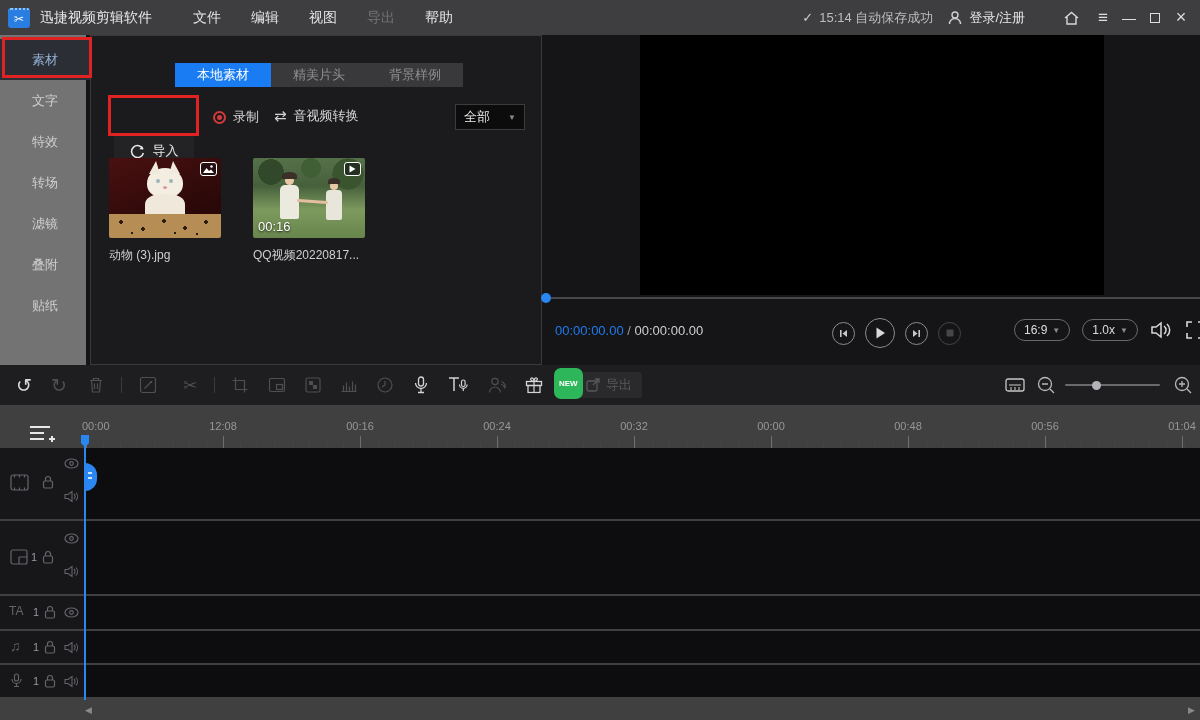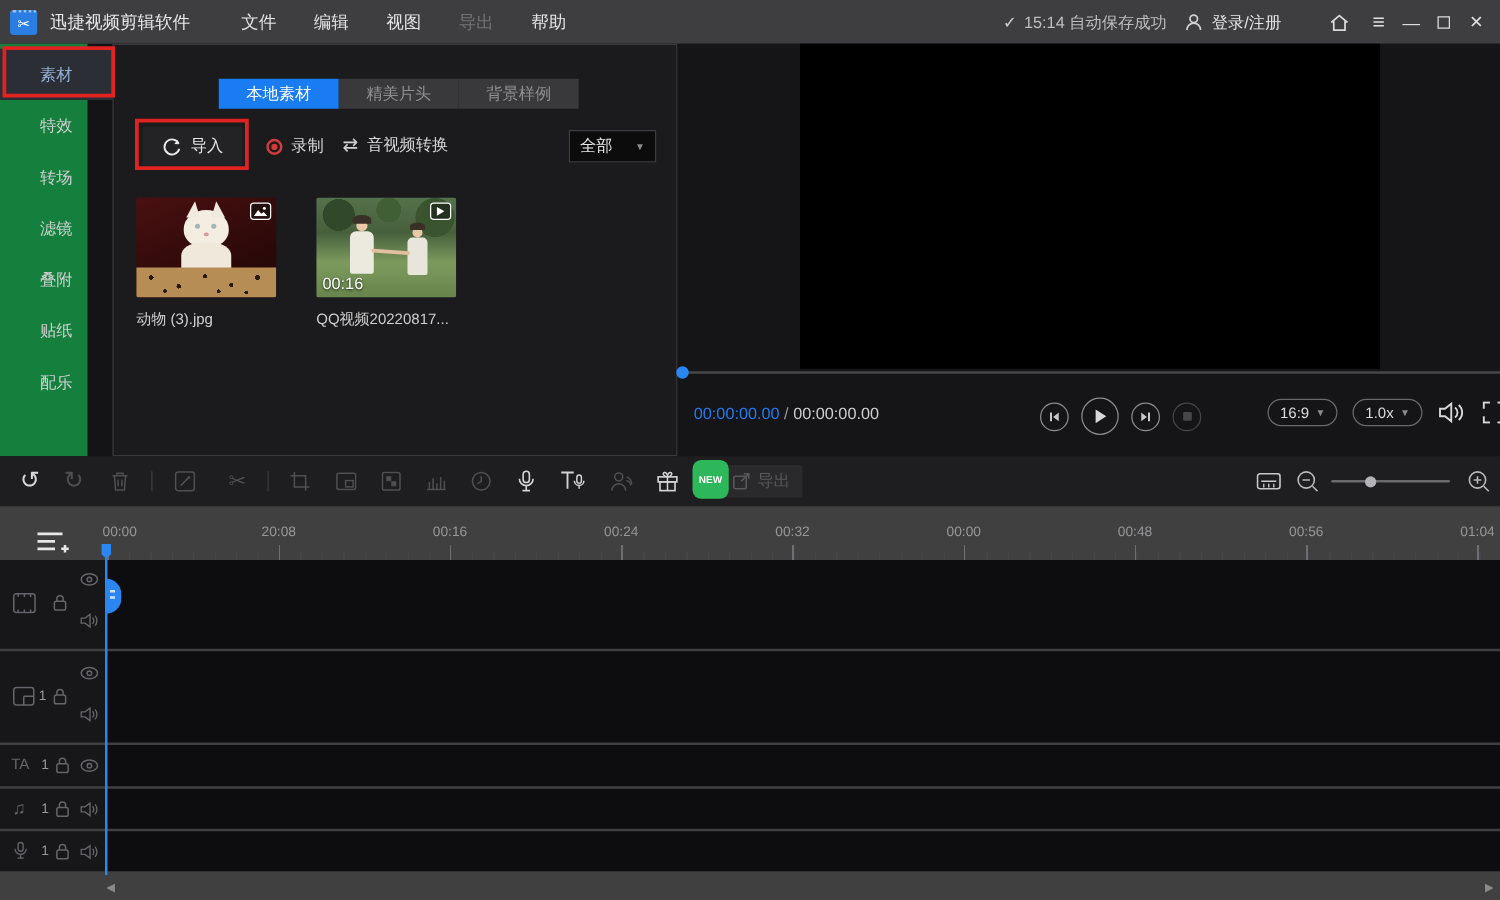--- a/index.html
+++ b/index.html
@@ -10,32 +10,32 @@
   #topbar{left:0;top:0;width:1200px;height:35px;background:#3e3e41;display:flex;align-items:center;}
   .logo{width:22px;height:20px;background:#2a7de1;border-radius:3px;margin-left:8px;color:#fff;
         font-size:12px;display:flex;align-items:center;justify-content:center;border-top:2px dotted #9cc3f0;}
   .apptitle{color:#e9e9e9;font-size:14px;margin-left:10px;}
   .menu{display:flex;margin-left:26px;align-items:center;}
   .menu .mi{color:#e3e3e3;font-size:14px;padding:0 15px;cursor:default;}
   .menu .mi.dim{color:#737376;}
   .tr-group{margin-left:auto;display:flex;align-items:center;color:#c9c9c9;font-size:13px;}
   .winbtn{width:26px;text-align:center;color:#dedede;font-size:14px;}
   
-  #sidebar{left:0;top:35px;width:70px;height:330px;background:#15803d;}
+  #sidebar{left:0;top:35px;width:86px;height:330px;background:#737373;}
   .side-item{width:90px;height:41px;display:flex;align-items:center;justify-content:center;
              color:#cfcfcf;font-size:13px;}
   .side-item.active{background:#2b2e35;color:#93b0d6;}
   .redbox{border:3px solid #e02222;background:transparent;pointer-events:none;z-index:40;}
   
   #mediapanel{left:90px;top:35px;width:452px;height:330px;background:#1b1b1d;border:1px solid #3a3a3c;}
   .tab{width:96px;height:24px;display:flex;align-items:center;justify-content:center;font-size:13px;
        background:#39393b;color:#8f8f90;}
   .tab.active{background:#1a7cf2;color:#fff;}
   .imp-btn{width:80px;height:32px;background:#232325;border-radius:2px;color:#e8e8e8;font-size:13px;
-           display:flex;align-items:center;justify-content:center;gap:8px;}
+           display:flex;align-items:center;justify-content:center;gap:8px;margin-top:34px;}
   .act{display:flex;align-items:center;gap:7px;color:#d6d6d6;font-size:13px;}
   .rec-dot{width:13px;height:13px;border:2px solid #d33a3a;border-radius:50%;display:flex;align-items:center;justify-content:center;}
   .rec-dot i{width:5px;height:5px;background:#d33a3a;border-radius:50%;}
   .filter{width:70px;height:26px;background:#0c0c0d;border:1px solid #3c3c3e;color:#e6e6e6;font-size:13px;
           display:flex;align-items:center;justify-content:space-between;padding:0 8px;}
   .tri{font-size:8px;color:#8a8a8a;}
   .thumb{width:112px;height:80px;border-radius:2px;position:relative;overflow:hidden;}
   .badge{position:absolute;top:4px;right:4px;width:17px;height:14px;border:1px solid #fff;border-radius:3px;
          background:rgba(20,20,20,.55);display:flex;align-items:center;justify-content:center;}
   .fname{color:#cfcfcf;font-size:12px;margin-top:9px;}
@@ -98,26 +98,26 @@
       </span>
       <span class="winbtn" style="margin-left:10px;font-size:17px;">≡</span>
       <span class="winbtn">—</span>
       <span class="winbtn"><span style="display:inline-block;width:10px;height:10px;border:1.5px solid #dedede;"></span></span>
       <span class="winbtn" style="font-size:18px;margin-right:6px;">×</span>
     </div>
   </div>
 
   <div id="sidebar" class="abs">
     <div class="side-item active" style="margin-top:4px;">素材</div>
+    <div class="side-item">文字</div>
     <div class="side-item">特效</div>
     <div class="side-item">转场</div>
     <div class="side-item">滤镜</div>
     <div class="side-item">叠附</div>
     <div class="side-item">贴纸</div>
-    <div class="side-item">配乐</div>
   </div>
 
   <div class="abs redbox" style="left:2px;top:37px;width:90px;height:41px;"></div>
 
   <div id="mediapanel" class="abs">
     <div class="abs" style="left:84px;top:27px;display:flex;">
       <div class="tab active">本地素材</div>
       <div class="tab">精美片头</div>
       <div class="tab">背景样例</div>
     </div>
@@ -360,21 +360,21 @@
 
     <span class="abs" style="left:28px;top:18px;">
       <svg width="28" height="22" viewBox="0 0 28 22">
           <path d="M2 4 H22 M2 10 H16 M2 16 H16" stroke="#e8e8e8" stroke-width="2.2" fill="none"></path>
           <path d="M21 16 H27 M24 13 V19" stroke="#e8e8e8" stroke-width="2" fill="none"></path>
         </svg>
     </span>
 
     <div class="abs" style="left:0;top:15px;width:1200px;height:28px;">
       <span class="ruler-label" style="left:82px;width:34px;text-align:left;">00:00</span>
-      <span class="ruler-label" style="left:203px;">20:08</span>
+      <span class="ruler-label" style="left:203px;">12:08</span>
       <span class="ruler-label" style="left:340px;">00:16</span>
       <span class="ruler-label" style="left:477px;">00:24</span>
       <span class="ruler-label" style="left:614px;">00:32</span>
       <span class="ruler-label" style="left:751px;">00:00</span>
       <span class="ruler-label" style="left:888px;">00:48</span>
       <span class="ruler-label" style="left:1025px;">00:56</span>
       <span class="ruler-label" style="left:1162px;">01:04</span>
       <div class="abs" style="left:86px;top:22px;width:1114px;height:6px;background:repeating-linear-gradient(90deg,#46464a 0 1px,transparent 1px 17.15px);"></div>
       <div class="abs" style="left:86px;top:16px;width:1114px;height:12px;background:repeating-linear-gradient(90deg,#6e6e72 0 1px,transparent 1px 137px);"></div>
     </div>

